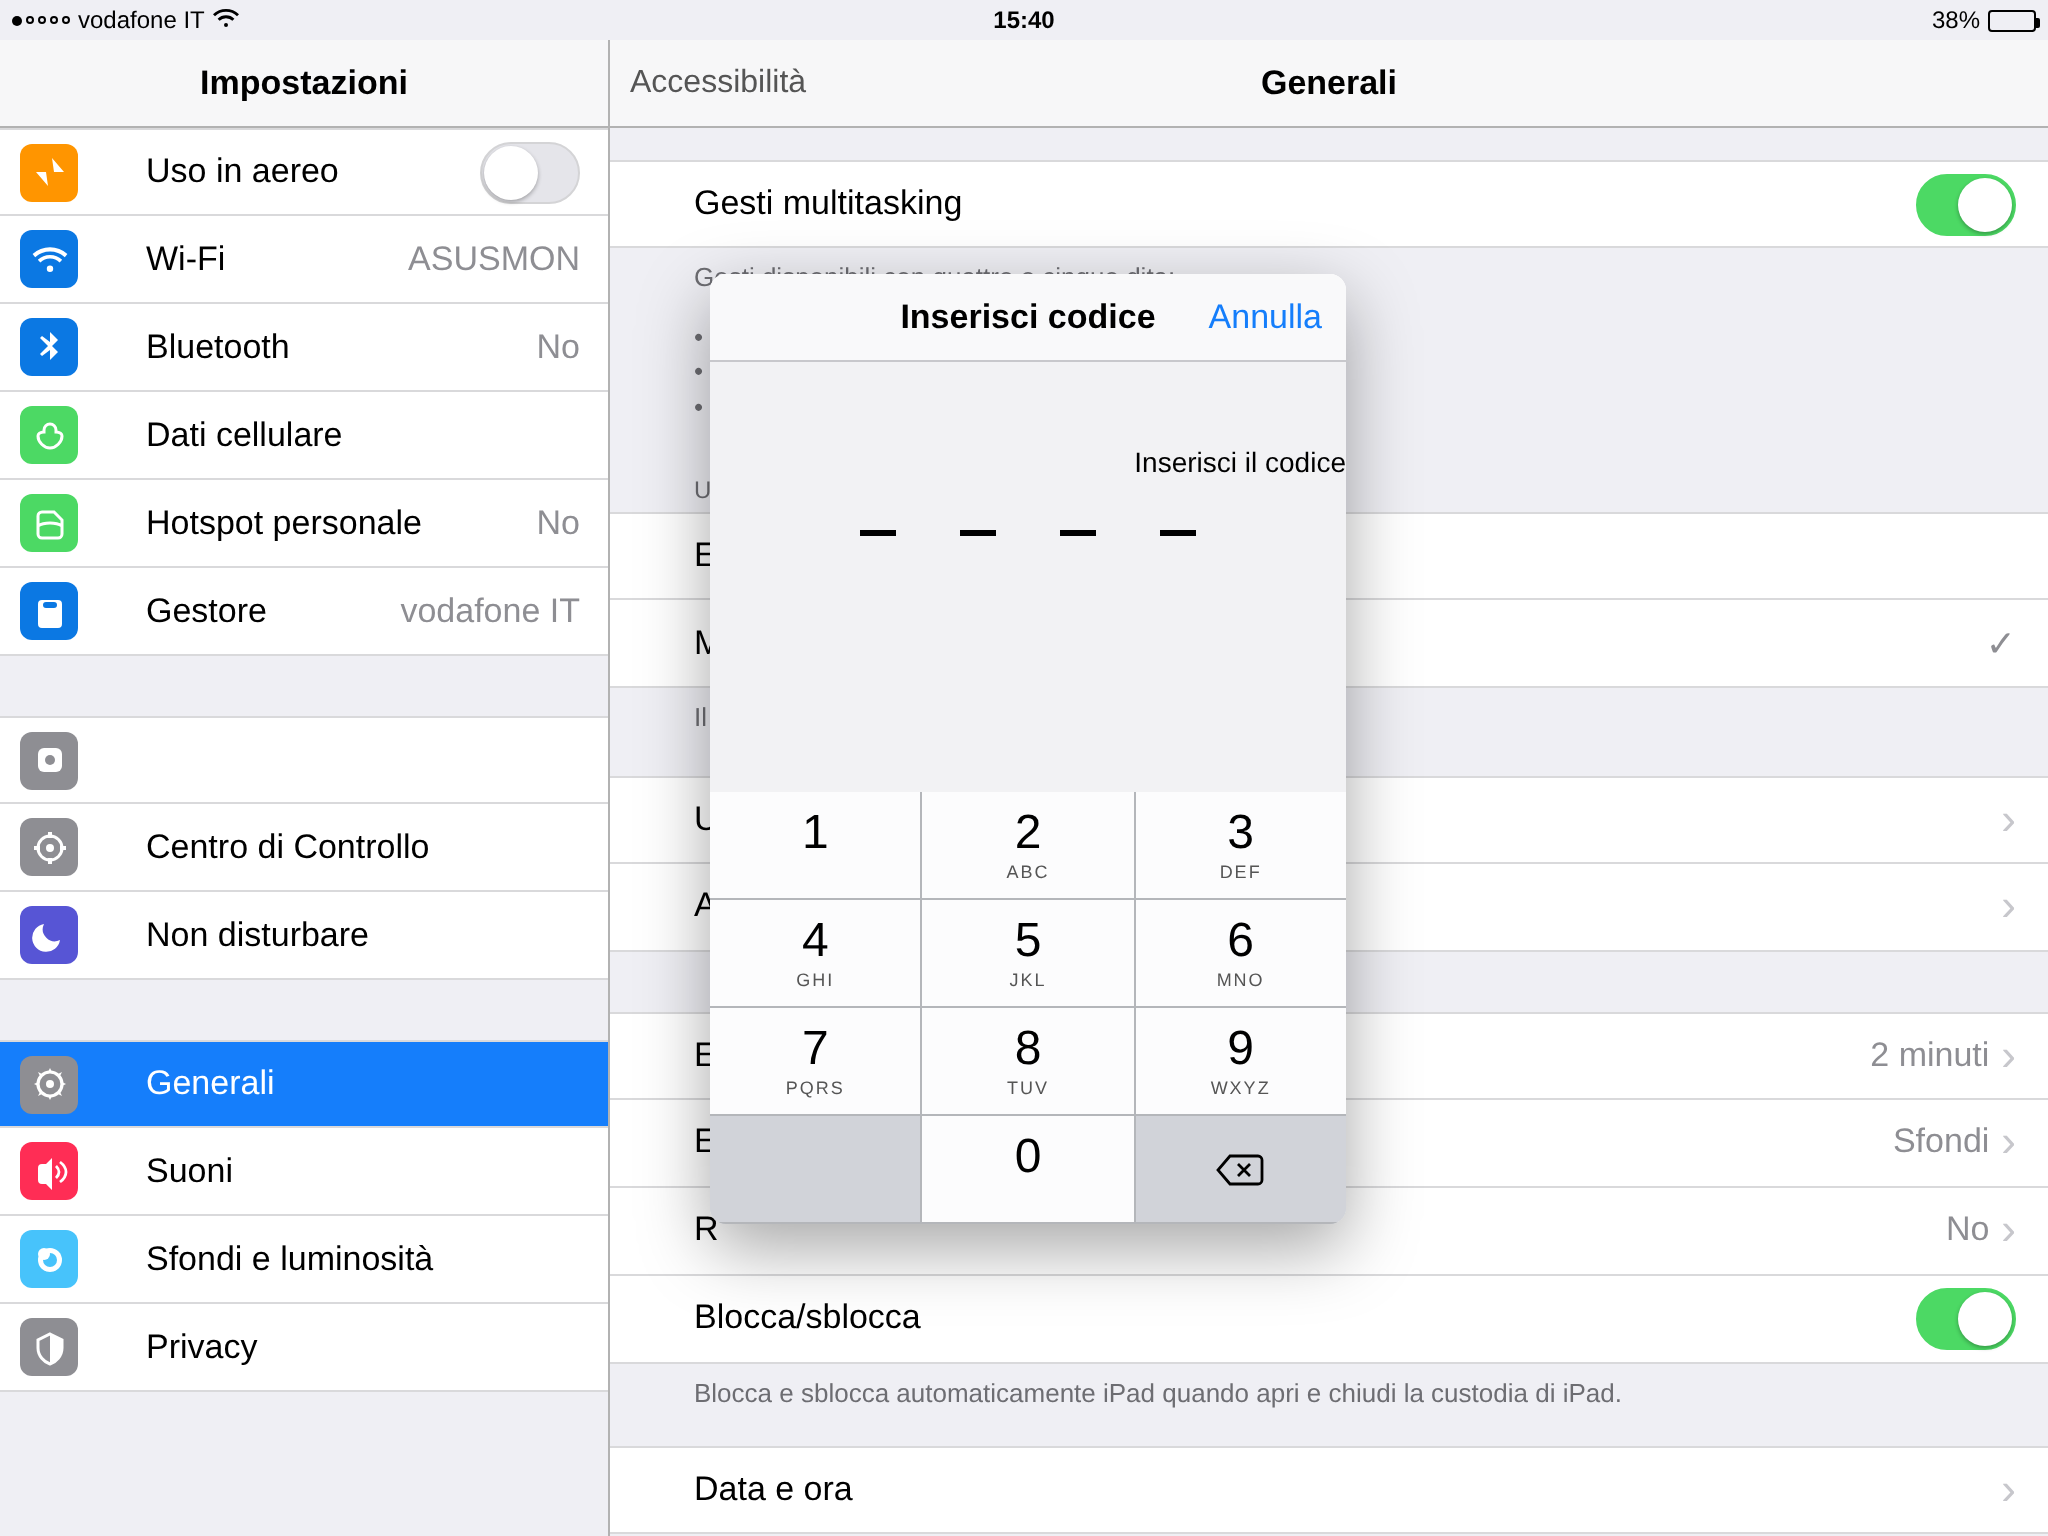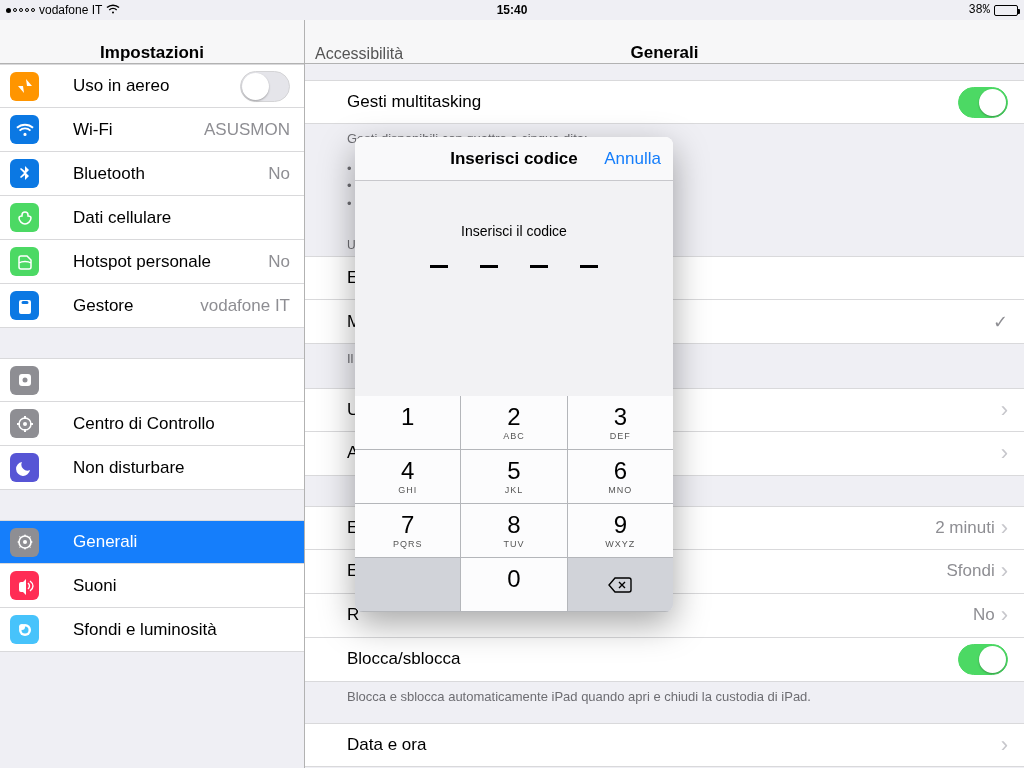--- a/index.html
+++ b/index.html
@@ -3,33 +3,33 @@
 <meta charset="utf-8">
 <style>
   * { box-sizing: border-box; margin: 0; padding: 0; }
   html, body { width: 1024px; height: 768px; overflow: hidden; font-family: -apple-system, "Helvetica Neue", Helvetica, Arial, sans-serif; background:#000; }
   .screen { position: relative; width:1024px; height:768px; background:#efeff4; }
 
   
   .statusbar { position:absolute; top:0; left:0; right:0; height:20px; font-size:12px; color:#000; display:flex; align-items:center; padding:0 6px; }
   .statusbar .sb-left { display:flex; align-items:center; gap:4px; }
   .statusbar .sb-center { position:absolute; left:50%; transform:translateX(-50%); font-weight:600; }
-  .statusbar .sb-right { margin-left:auto; display:flex; align-items:center; gap:4px;font-family:Liberation Mono, monospace; }
+  .statusbar .sb-right { margin-left:auto; display:flex; align-items:center; gap:4px; }
   .dots { display:flex; gap:2px; }
   .dots span { width:5px; height:5px; border-radius:50%; background:#000; display:inline-block; }
   .dots span.e { background:transparent; border:1px solid #000; width:4px; height:4px; }
   .battery { width:24px; height:11px; border:1px solid #000; border-radius:2px; position:relative; }
   .battery::after { content:""; position:absolute; right:-3px; top:3px; width:2px; height:5px; background:#000; border-radius:0 1px 1px 0;}
   .battery .fill { background:#000; height:100%; width:38%; }
 
   
   .sidebar { position:absolute; top:20px; bottom:0; left:0; width:305px; background:#efeff4; border-right:1px solid #b2b2b2; overflow:hidden; }
   .detail  { position:absolute; top:20px; bottom:0; left:305px; right:0; background:#efeff4; overflow:hidden; }
 
-  .navbar { height:44px; background:#f7f7f8; border-bottom:1px solid #b2b2b2; display:flex; align-items:flex-end; justify-content:center; font-size:17px; font-weight:600; position:relative; }
+  .navbar { height:44px; background:#f7f7f8; border-bottom:1px solid #b2b2b2; display:flex; align-items:center; justify-content:center; font-size:17px; font-weight:600; position:relative; }
   .navbar .back { position:absolute; left:10px; color:#555; font-size:16px; font-weight:400; }
 
   .group-gap { height:30px; }
   .cell { background:#fff; border-bottom:1px solid #d9d9db; height:44px; display:flex; align-items:center; padding:0 14px 0 10px; font-size:17px; color:#000;gap:22px; }
   .cell.first { border-top:1px solid #d9d9db; }
   .cell.selected { background:#157efb; color:#fff; }
   .icon { width:29px; height:29px; border-radius:6px; margin-right:12px; display:flex; align-items:center; justify-content:center; color:#fff; flex-shrink:0; }
   .icon svg { width:18px; height:18px; fill:#fff; }
   .label { flex:1; white-space:nowrap; overflow:hidden; text-overflow:ellipsis; }
   .side-value { color:#8e8e93; font-size:17px; margin-left:8px; }
@@ -48,21 +48,21 @@
   .header-text { color:#6d6d72; font-size:12px; padding:14px 16px 4px 42px; text-transform:uppercase; }
   .dcell { background:#fff; border-bottom:1px solid #d9d9db; height:44px; display:flex; align-items:center; padding:0 16px 0 42px; font-size:17px; color:#000; }
   .dcell.first { border-top:1px solid #d9d9db; }
   .check { color:#8e8e93; font-size:18px; }
 
   
   .modal-shadow { position:absolute; left:355px; top:137px; width:318px; border-radius:8px; background:#fff; box-shadow:0 12px 35px rgba(0,0,0,.35); overflow:hidden; }
   .modal-nav { height:44px; border-bottom:1px solid #c8c8cc; display:flex; align-items:center; justify-content:center; position:relative; background:#f9f9fa; }
   .modal-nav .title { font-weight:600; font-size:17px; }
   .modal-nav .cancel { position:absolute; right:12px; color:#157efb; font-size:17px; }
-  .modal-body { height:215px; background:#f2f2f4; text-align:center; padding-top:42px; }
+  .modal-body { height:215px; background:#f2f2f4; text-align:right; padding-top:42px; }
   .modal-body .prompt { font-size:14px; color:#000; }
   .dashes { margin-top:26px; display:flex; justify-content:center; gap:32px; }
   .dashes span { width:18px; height:3px; background:#000; display:inline-block; }
   .keypad { background:#d1d3d9; }
   .krow { display:flex; }
   .key { flex:1; height:54px; background:#fcfcfd; border-right:1px solid #b4b6ba; border-bottom:1px solid #b4b6ba; display:flex; flex-direction:column; align-items:center; justify-content:center; }
   .key:last-child { border-right:none; }
   .key.blank { background:#d1d3d9; }
   .key .num { font-size:24px; font-weight:400; color:#000; line-height:1; }
   .key .let { font-size:9px; letter-spacing:1px; color:#555; margin-top:2px; }
@@ -211,20 +211,29 @@
         <div class="cell">
           <span class="icon" style="background: rgb(71, 195, 251);">
             <svg viewBox="0 0 18 18">
               <circle cx="9" cy="9" r="6" fill="#fff"></circle>
               <circle cx="9" cy="9" r="3.5" fill="#47c3fb"></circle>
               <circle cx="6" cy="6" r="3" fill="#fff"></circle>
             </svg>
           </span>
           <span class="label">Sfondi e luminosità</span>
         </div>
+        <div class="cell">
+          <span class="icon" style="background: rgb(142, 142, 147);">
+            <svg viewBox="0 0 18 18">
+              <path d="M9 2l6 3v4c0 4-3 7-6 8-3-1-6-4-6-8V5l6-3z" fill="none" stroke="#fff" stroke-width="1.5"></path>
+              <path d="M9 2l6 3v4c0 4-3 7-6 8V2z" fill="#fff"></path>
+            </svg>
+          </span>
+          <span class="label">Privacy</span>
+        </div>
       </div>
   </div>
 
   <div class="detail">
     <div class="navbar">
       <span class="back">Accessibilità</span>
       <span>Generali</span>
     </div>
     <div class="detail-scroll">
 

